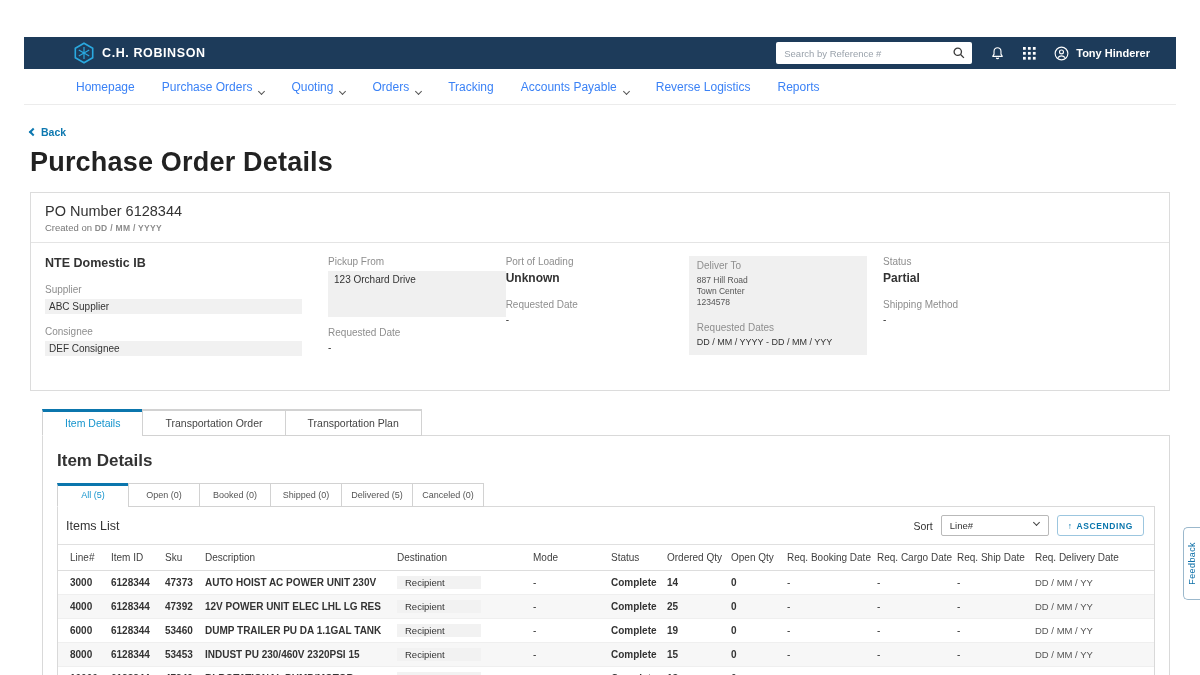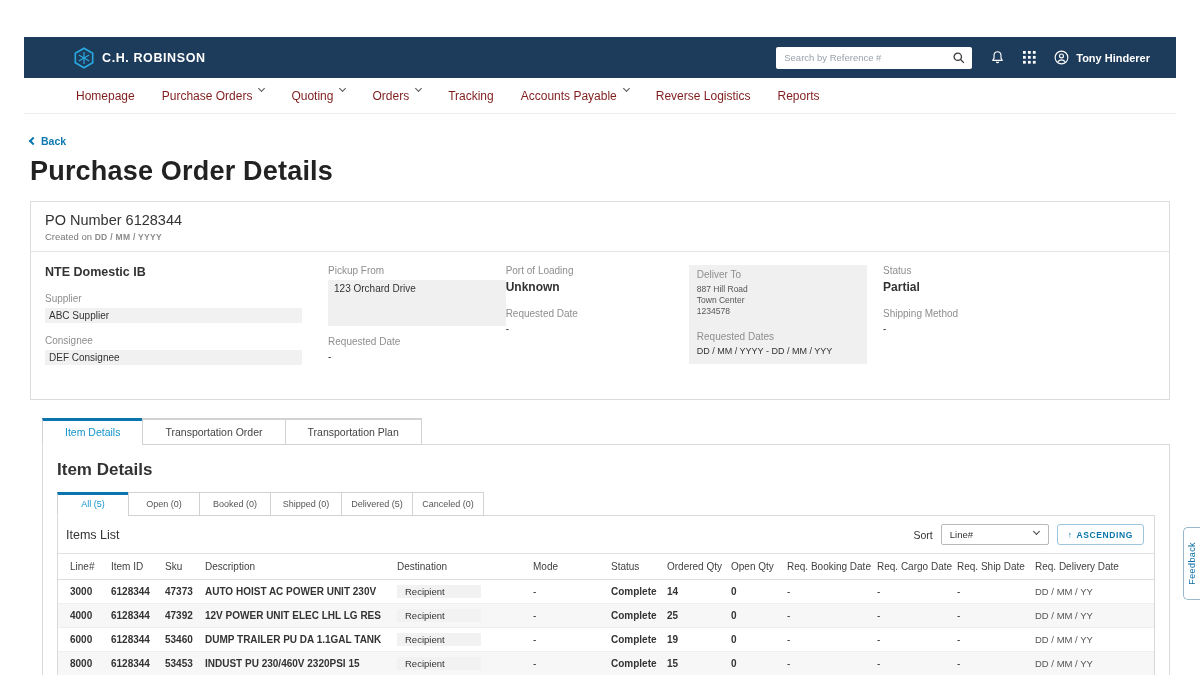--- a/index.html
+++ b/index.html
@@ -2,34 +2,34 @@
 <html><head>
 <meta charset="utf-8">
 <style>
   * { margin:0; padding:0; box-sizing:border-box; }
   html,body { background:#fff; }
   body { font-family:"Liberation Sans", sans-serif; color:#333; }
   .viewport { position:relative; width:1200px; height:675px; background:#fff; overflow:hidden; }
   .shell { margin:37px 24px 0 24px; }
 
   
-  .topbar { height:41px; background:#1d3b5a; display:flex; align-items:center; justify-content:space-between; padding:0 26px 0 50px; }
+  .topbar { height:32px; background:#1d3b5a; display:flex; align-items:center; justify-content:space-between; padding:0 26px 0 50px; }
   .brand { display:flex; align-items:center; gap:8px; cursor:pointer; }
   .brand-text { color:#fff; font-size:12.5px; font-weight:bold; letter-spacing:.6px; }
   .topbar-right { display:flex; align-items:center; gap:18px; }
   .searchbox { position:relative; width:196px; }
   .searchbox input { width:100%; height:22px; border:none; border-radius:2px; background:#fff; font-size:9.5px; padding:0 24px 0 8px; color:#333; outline:none; font-family:"Liberation Sans",sans-serif; }
   .searchbox input::placeholder { color:#9aa2ab; }
   .search-ic { position:absolute; right:6px; top:4px; line-height:0; cursor:pointer; }
   .hicon { line-height:0; cursor:pointer; }
   .userchip { display:flex; align-items:center; gap:7px; color:#fff; font-size:11px; font-weight:bold; cursor:pointer; }
 
   
   .mainnav { height:36px; display:flex; align-items:center; gap:27px; padding-left:52px; background:#fff; border-bottom:1px solid #ececec; }
-  .nav-item { display:flex; align-items:flex-start; font-size:12px; color:#7f1d1d; cursor:pointer; white-space:nowrap; }
+  .nav-item { display:flex; align-items:flex-end; font-size:12px; color:#3b82f6; cursor:pointer; white-space:nowrap; }
   .chev { width:5px; height:5px; border-right:1.4px solid #555; border-bottom:1.4px solid #555; transform:rotate(45deg); display:inline-block; margin-left:7px; margin-top:-3px; }
 
   
   .main { padding:16px 6px 0 6px; }
   .back { display:inline-flex; align-items:center; gap:5px; color:#0d78b0; font-size:10.5px; font-weight:bold; cursor:pointer; }
   .chev-left { width:6px; height:6px; border-left:2px solid #0d78b0; border-bottom:2px solid #0d78b0; transform:rotate(45deg); display:inline-block; }
   .page-title { margin-top:8px; font-size:27px; font-weight:bold; color:#222; letter-spacing:.2px; }
 
   
   .po-card { margin-top:14px; border:1px solid #dcdcdc; background:#fff; }

